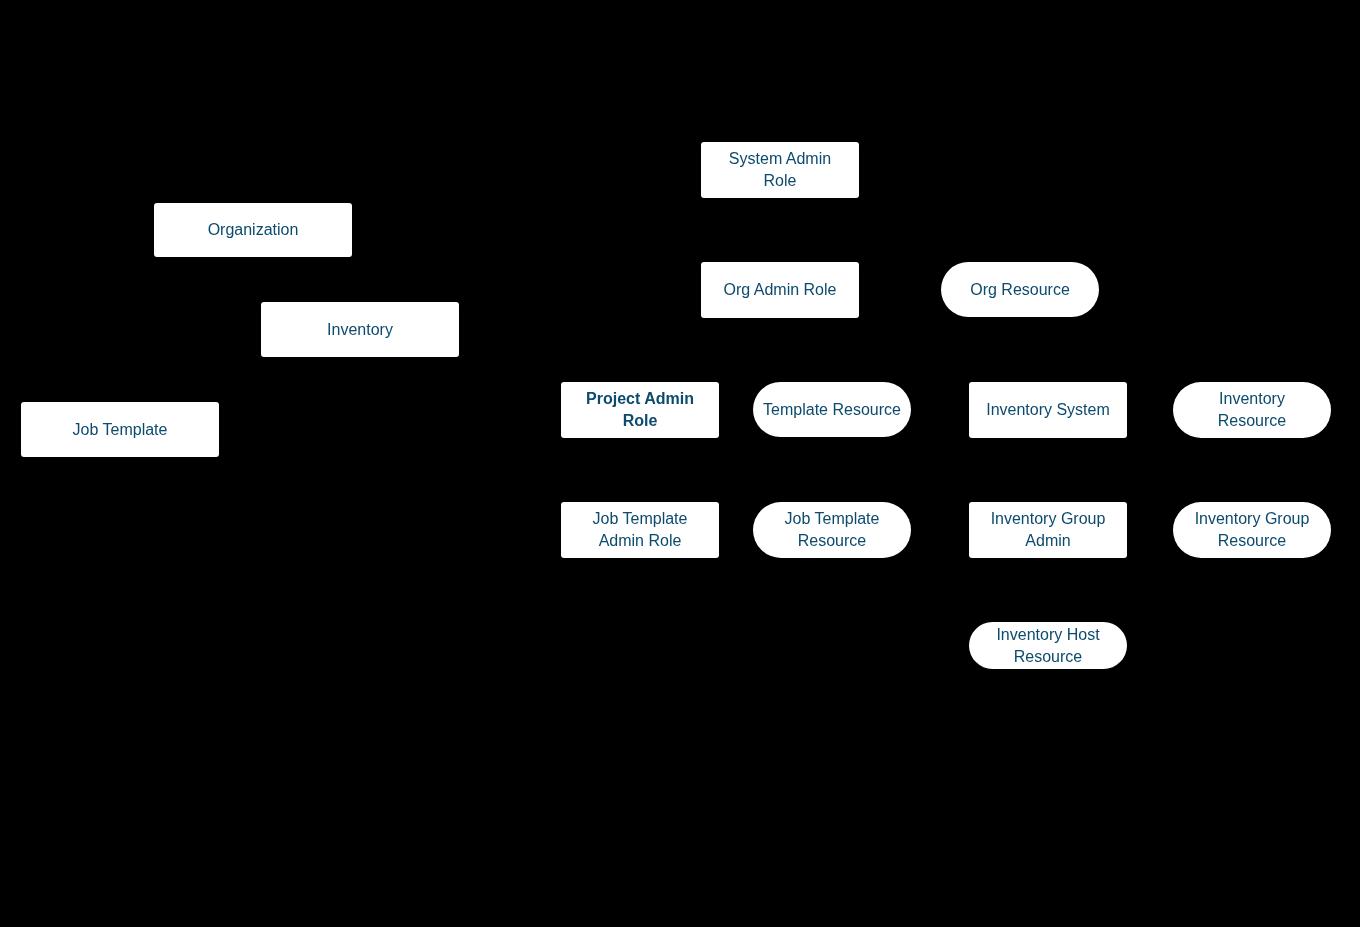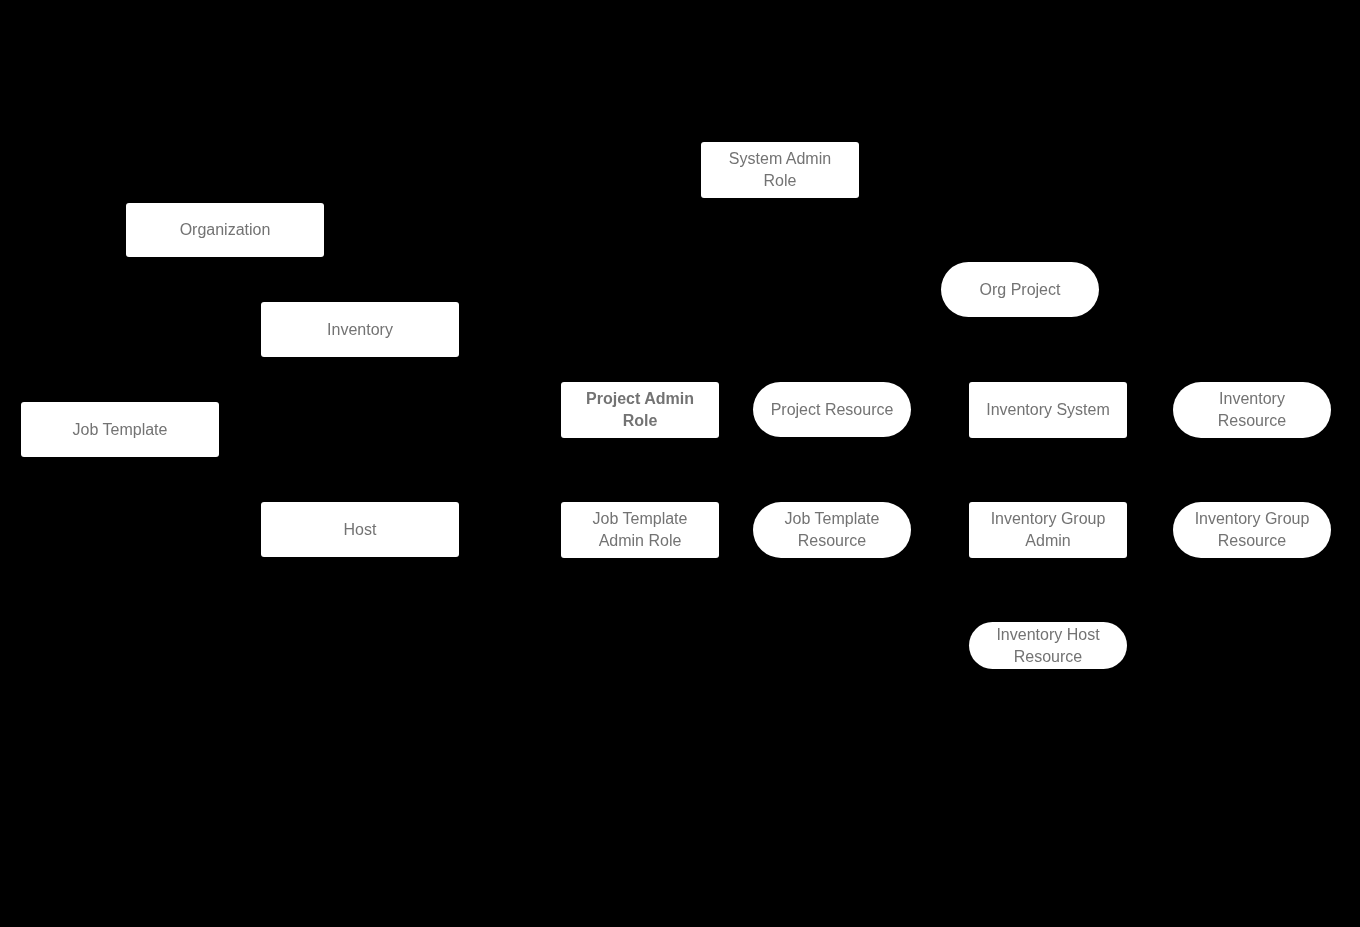--- a/index.html
+++ b/index.html
@@ -12,21 +12,21 @@
     width: 1360px;
     height: 927px;
     background: #000000;
     overflow: hidden;
     font-family: "Liberation Sans", sans-serif;
   }
   .node {
     position: absolute;
     box-sizing: border-box;
     background: #ffffff;
-    color: #737373;
+    color: #0c4a6e;
     display: flex;
     align-items: center;
     justify-content: center;
     text-align: center;
     font-size: 16px;
     line-height: 22px;
     white-space: pre-line;
     padding: 10px 6px;
   }
   .node.rect {
@@ -34,40 +34,40 @@
   }
   .node.pill {
     border-radius: 28px;
   }
 </style>
 </head>
 <body>
 
 <div class="canvas">
 
-  <div class="node rect" style="left:126px; top:203px; width:198px; height:54px;">Organization</div>
+  <div class="node rect" style="left:154px; top:203px; width:198px; height:54px;">Organization</div>
 
 
   <div class="node rect" style="left:261px; top:302px; width:198px; height:55px;">Inventory</div>
 
   <div class="node rect" style="left:21px; top:402px; width:198px; height:55px;">Job Template</div>
 
 
-  <div class="node rect" style="left:261px; top:502px; width:198px; height:55px;">Host</div>
 
   <div class="node rect" style="left:701px; top:142px; width:158px; height:56px;">System Admin
 Role</div>
 
+  <div class="node rect" style="left:701px; top:262px; width:158px; height:56px;">Org Admin Role</div>
 
-  <div class="node pill" style="left:941px; top:262px; width:158px; height:55px;">Org Project</div>
+  <div class="node pill" style="left:941px; top:262px; width:158px; height:55px;">Org Resource</div>
 
   <div class="node rect" style="left:561px; top:382px; width:158px; height:56px;font-weight:bold;">Project Admin
 Role</div>
 
-  <div class="node pill" style="left:753px; top:382px; width:158px; height:55px;">Project Resource</div>
+  <div class="node pill" style="left:753px; top:382px; width:158px; height:55px;">Template Resource</div>
 
   <div class="node rect" style="left:969px; top:382px; width:158px; height:56px;">Inventory System</div>
 
   <div class="node pill" style="left:1173px; top:382px; width:158px; height:56px;">Inventory
 Resource</div>
 
   <div class="node rect" style="left:561px; top:502px; width:158px; height:56px;">Job Template
 Admin Role</div>
 
   <div class="node pill" style="left:753px; top:502px; width:158px; height:56px;">Job Template

